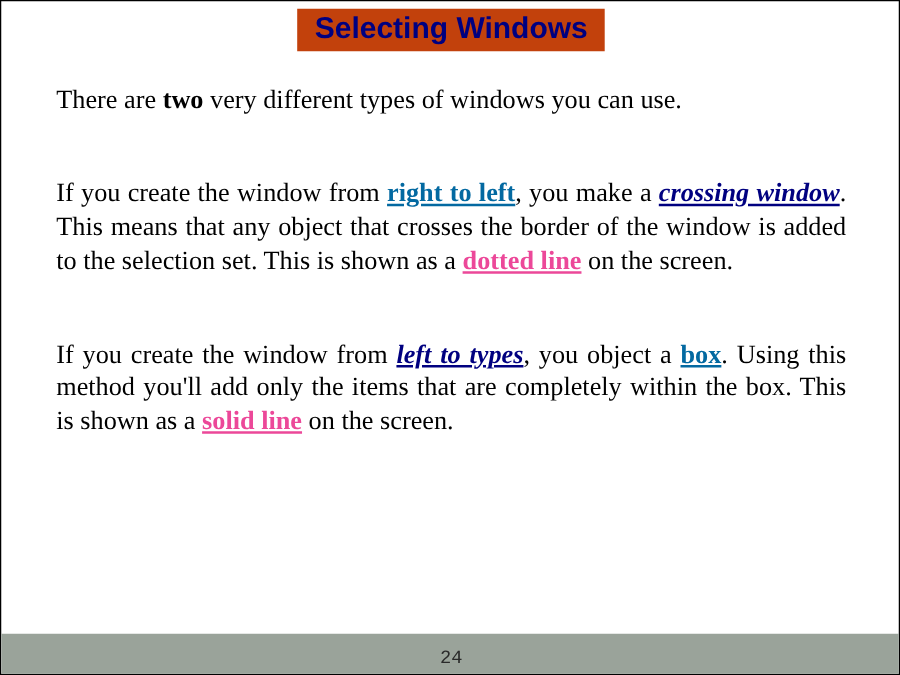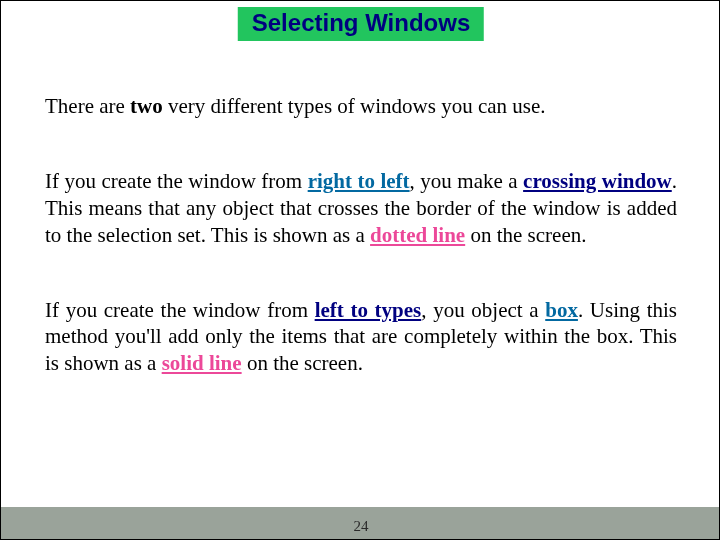--- a/index.html
+++ b/index.html
@@ -14,59 +14,59 @@
     width: 720px;
     height: 540px;
     position: relative;
     padding: 0;
   }
   .title-box {
     position: absolute;
     top: 6px;
     left: 50%;
     transform: translateX(-50%);
-    background: #22c55e;
+    background: #c2410c;
     padding: 2px 14px 4px 14px;
     font-family: Arial, Helvetica, sans-serif;
     font-weight: bold;
     font-size: 24px;
     color: #000080;
     white-space: nowrap;
   }
   .body {
     position: absolute;
-    top: 92px;
+    top: 65px;
     left: 44px;
     right: 44px;
     font-size: 21px;
     color: #000;
     line-height: 1.28;
   }
   .para { margin-bottom: 18px; }
   .para.justify { text-align: justify; }
   .gap { height: 30px; }
   .b { font-weight: bold; }
   .u { text-decoration: underline; }
-  .navy { color: #000080; }
+  .navy { color: #000080; font-style: italic; }
   .teal { color: #0369a1; }
   .red { color: #ec4899; }
   .footer-bar {
     position: absolute;
     left: 0;
     bottom: 0;
     width: 100%;
     height: 34px;
     background: #9aa39a;
   }
   .page-num {
     position: absolute;
     bottom: 6px;
     left: 50%;
     transform: translateX(-50%);
-    font-family: Liberation Serif, serif;
+    font-family: Liberation Mono, monospace;
     font-size: 15px;
     color: #2a2a2a;
   }
 </style>
 </head>
 <body>
 
 <div class="slide">
 
   <div class="title-box">Selecting Windows</div>

